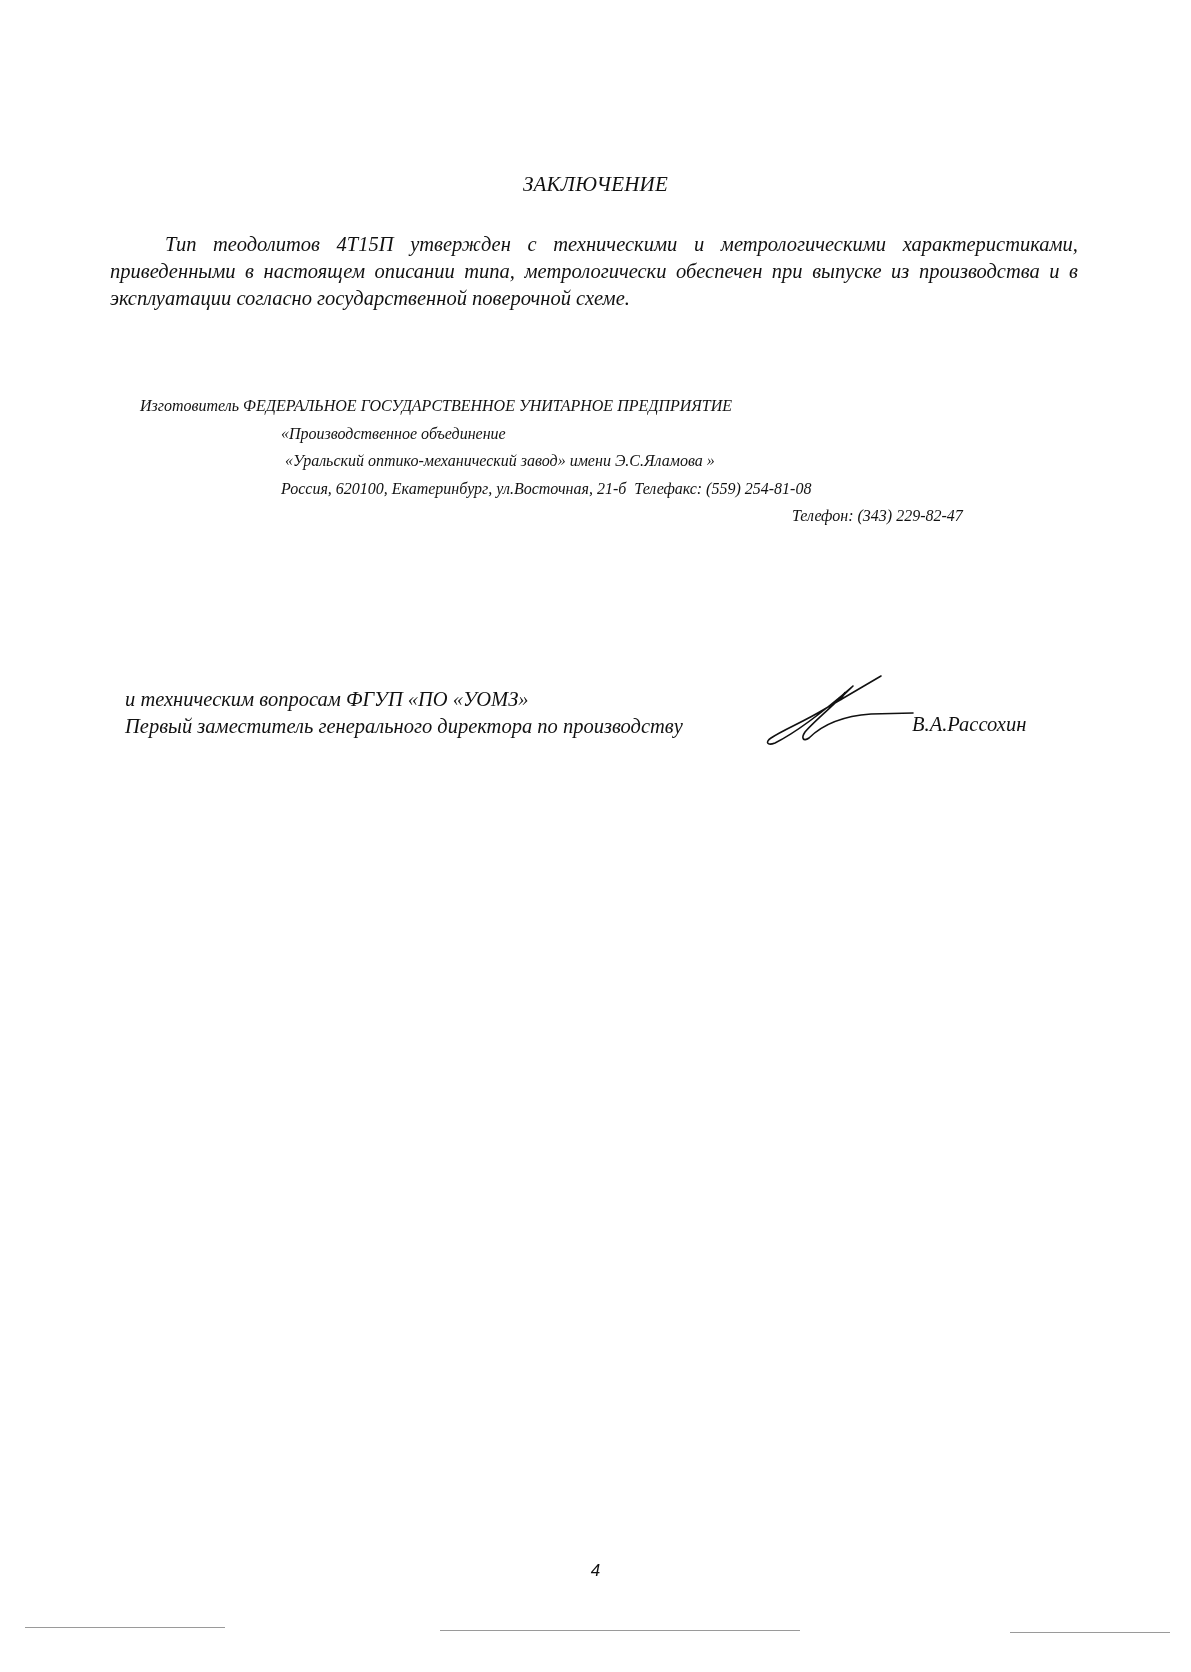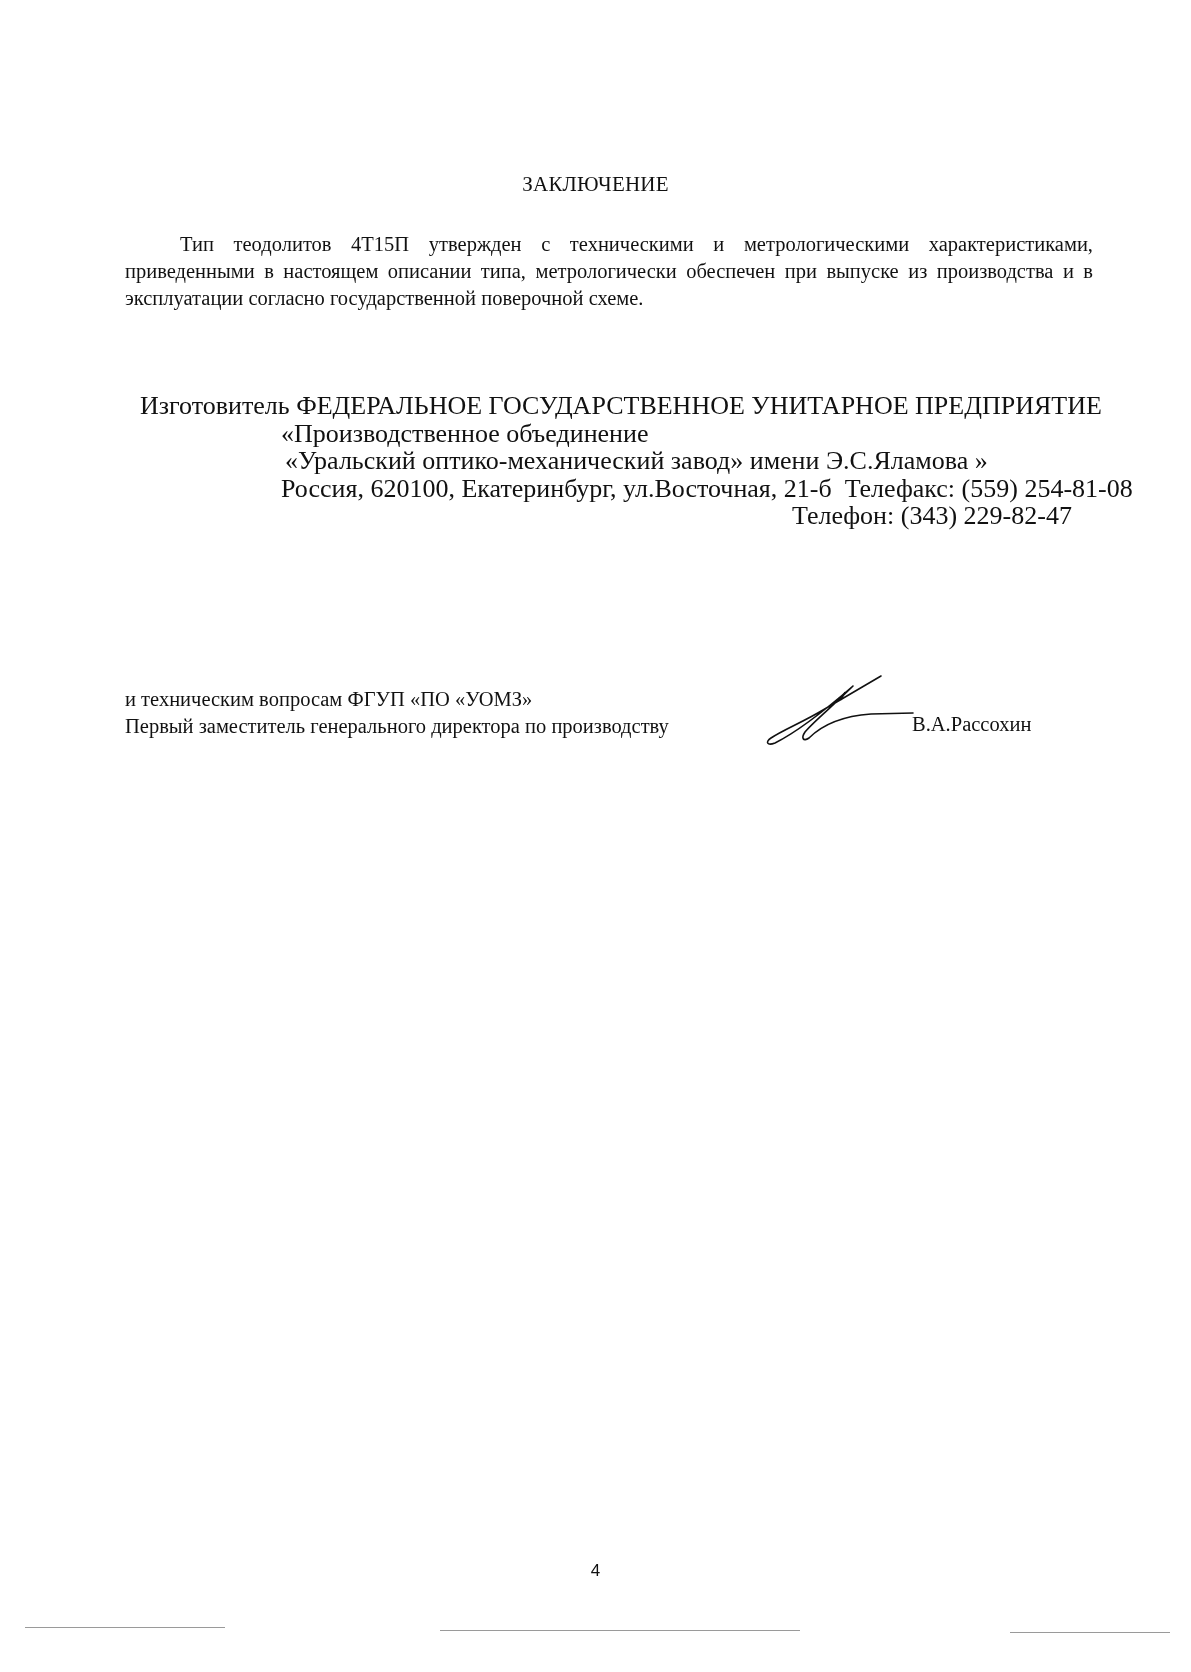--- a/index.html
+++ b/index.html
@@ -11,46 +11,46 @@
       width: 1191px;
       height: 1672px;
       position: relative;
       overflow: hidden;
       color: #111111;
       font-family: "Liberation Serif", "DejaVu Serif", serif;
     }
     .page {
       position: absolute;
       left: 0; top: 0;
-      width: 1191px; height: 1672px;
+      width: 1191px; height: 1672px; font-style: italic;
     }
     .title {
       position: absolute;
       top: 172px;
       left: 0;
       width: 1191px;
       text-align: center;
       font-size: 21px;
       letter-spacing: 0.2px;
     }
     .para {
       position: absolute;
-      left: 125px;
+      left: 110px;
       top: 231px;
       width: 968px;
       font-size: 20.5px;
       line-height: 27px;
       text-align: justify;
       text-indent: 55px;
     }
     .mfr {
       position: absolute;
       left: 140px;
       top: 392px;
-      font-size: 26px;
+      font-size: 16px;
       line-height: 27.5px;
       white-space: nowrap;
     }
     .mfr .row { display: block; }
     .mfr .indent { padding-left: 141px; }
     .mfr .indent2 { padding-left: 145px; }
     .mfr .phone-row { padding-left: 652px; }
     .signatory {
       position: absolute;
       left: 125px;

